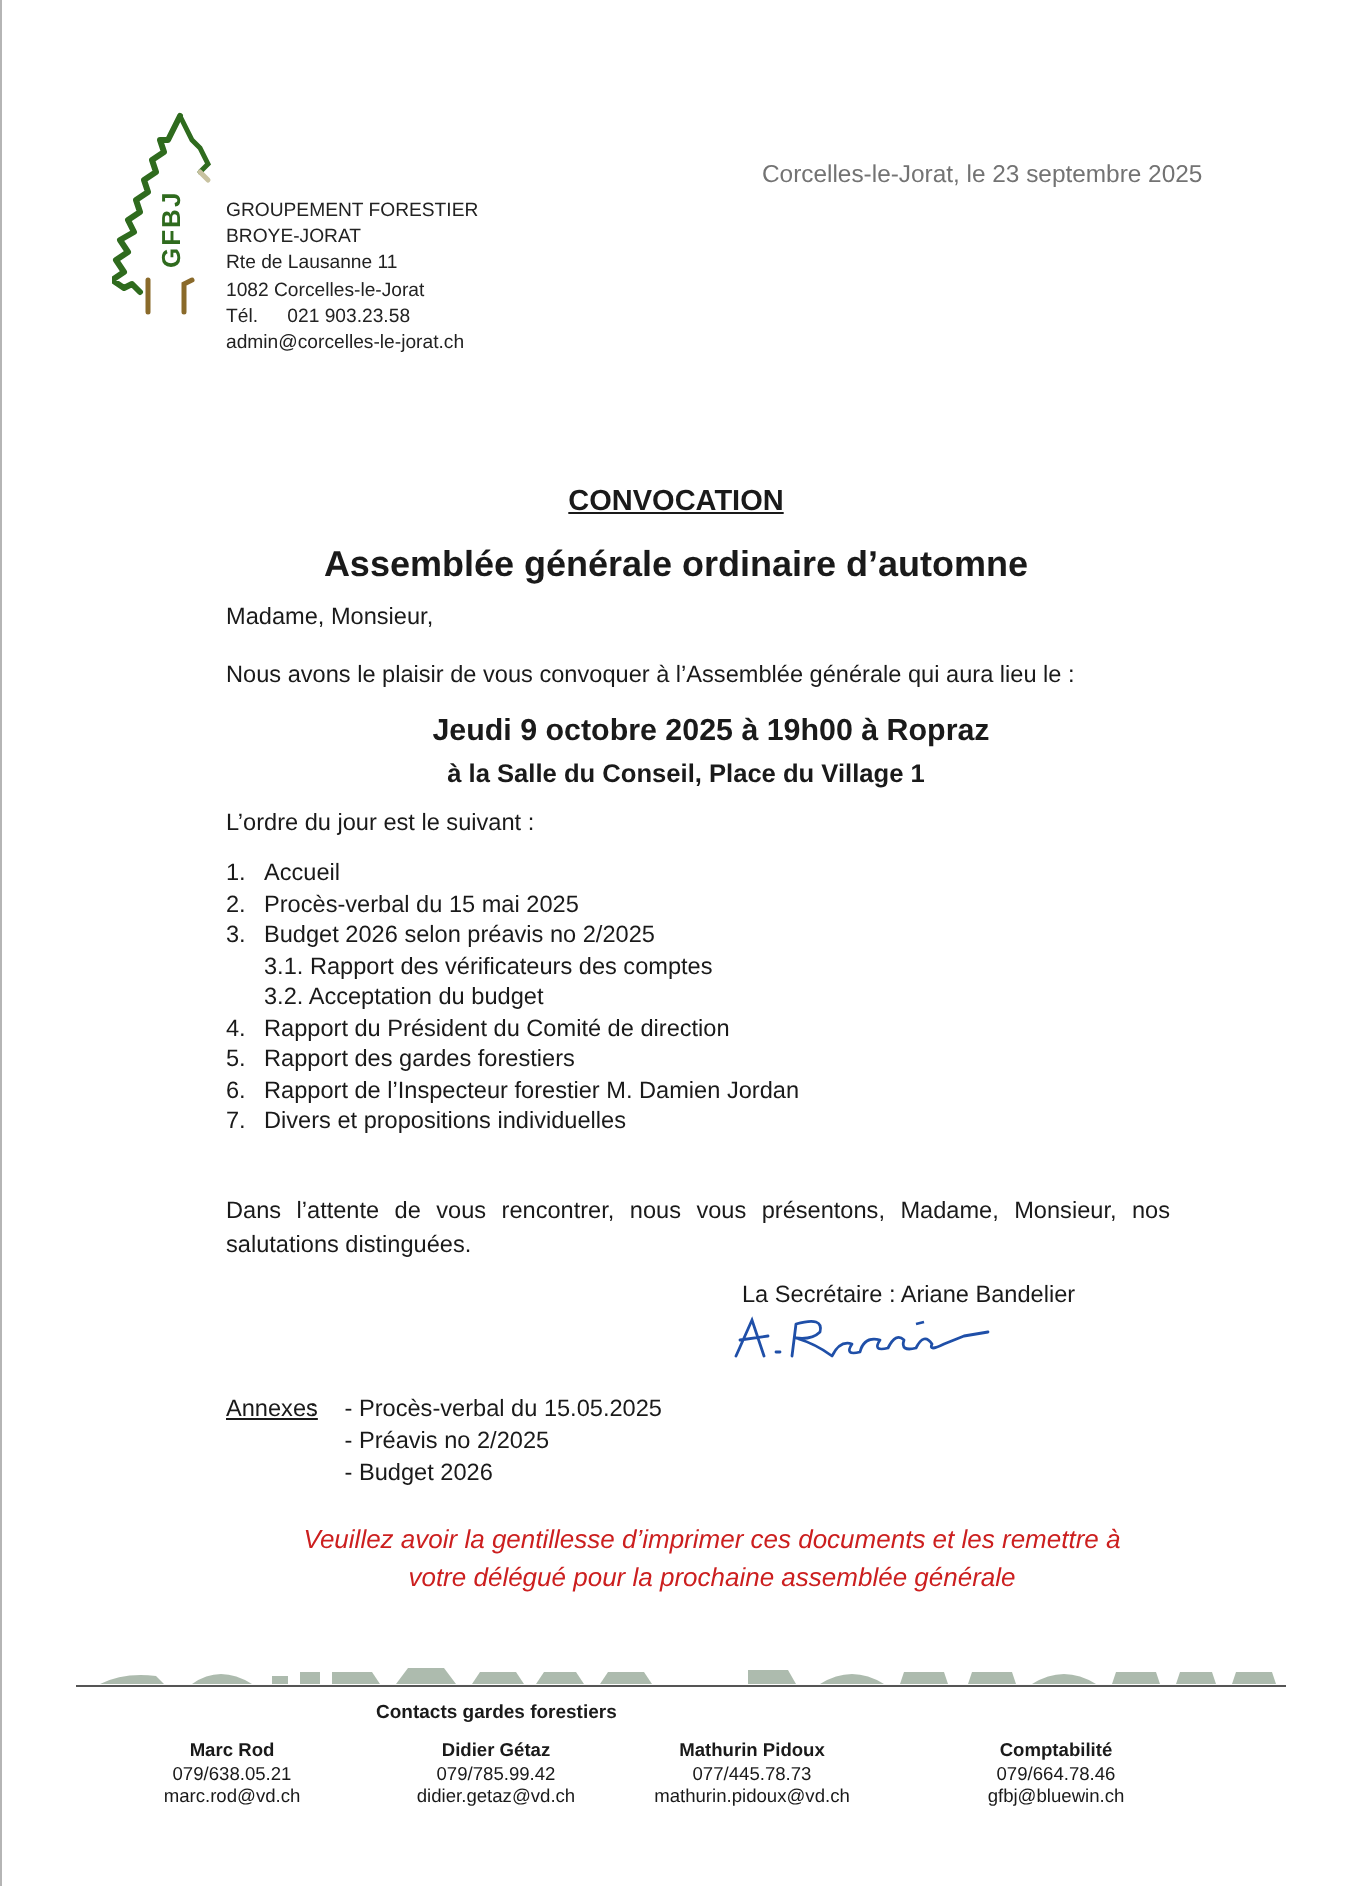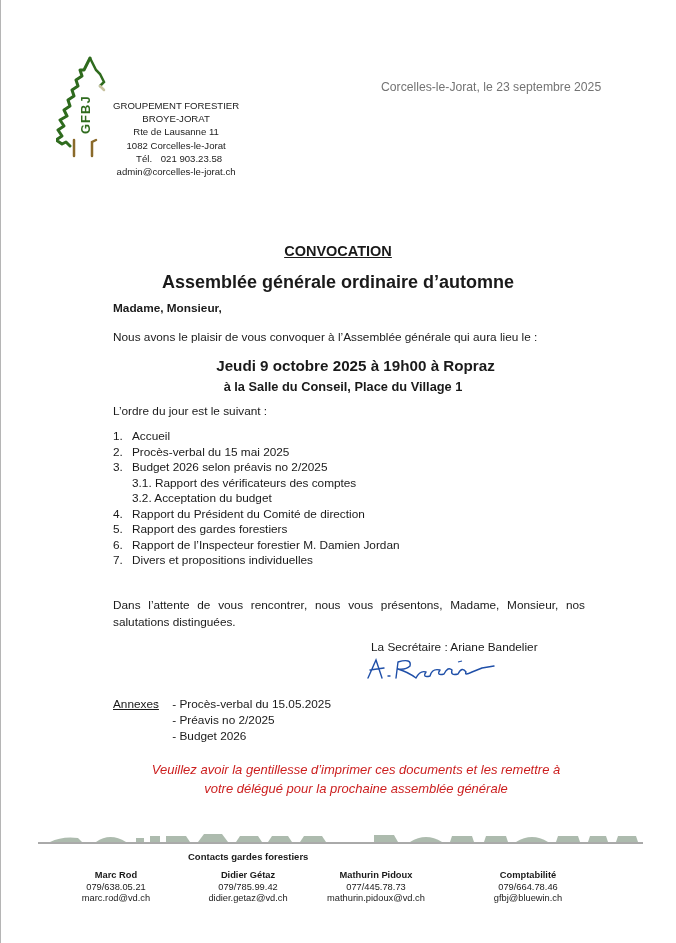--- a/index.html
+++ b/index.html
@@ -5,26 +5,26 @@
     html, body { margin: 0; padding: 0; background: #ffffff; }
     body {
       width: 676px; height: 943px; position: relative; overflow: hidden;
       font-family: "Liberation Sans", sans-serif; color: #1a1a1a;
     }
     .page-edge { position: absolute; left: 0; top: 0; width: 1px; height: 943px; background: #b5b5b5; }
 
     
     .logo { position: absolute; left: 56px; top: 56px; width: 50px; height: 104px; }
     .org { position: absolute; left: 113px; top: 99px; font-size: 9.6px; line-height: 13.2px; color: #222; }
-    .org div { white-space: nowrap; text-align: center; }
+    .org div { white-space: nowrap; }
     .org .tel-label { display: inline-block; width: 28px; }
     .date { position: absolute; left: 381px; top: 80px; font-size: 12.2px; color: #737373; white-space: nowrap; }
     .title { position: absolute; left: 0; width: 676px; top: 243px; text-align: center; font-weight: bold; font-size: 14.5px; text-decoration: underline; }
     .subtitle { position: absolute; left: 0; width: 676px; top: 272px; text-align: center; font-weight: bold; font-size: 18px; }
-    .salutation { position: absolute; left: 113px; top: 301px; font-size: 11.8px; font-weight: bold; }
+    .salutation { position: absolute; left: 113px; top: 301px; font-size: 11.8px; }
     .intro { position: absolute; left: 113px; top: 330px; font-size: 11.8px; white-space: nowrap; }
     .event-date { position: absolute; left: 0; width: 676px; padding-left: 3px; box-sizing: border-box; top: 357px; text-align: center; font-weight: bold; font-size: 15.2px; margin-left: 16px; }
     .event-place { position: absolute; left: 0; width: 676px; padding-left: 10px; box-sizing: border-box; top: 379px; text-align: center; font-weight: bold; font-size: 12.8px; }
     .agenda-intro { position: absolute; left: 113px; top: 404px; font-size: 11.8px; }
 
     .agenda { position: absolute; left: 113px; top: 429px; font-size: 11.8px; line-height: 15.5px; margin: 0; padding: 0; list-style: none; }
     .agenda li { white-space: nowrap; }
     .agenda .num { display: inline-block; width: 19px; }
     .agenda .sub { padding-left: 19px; }
 

